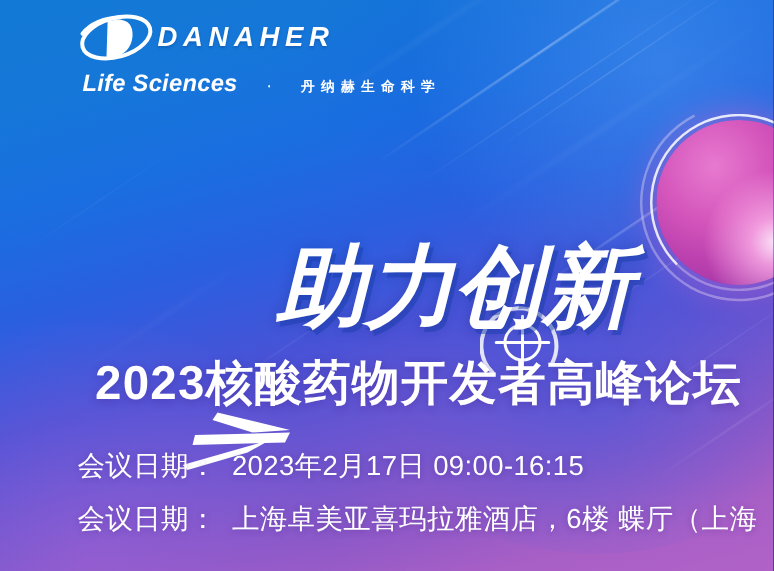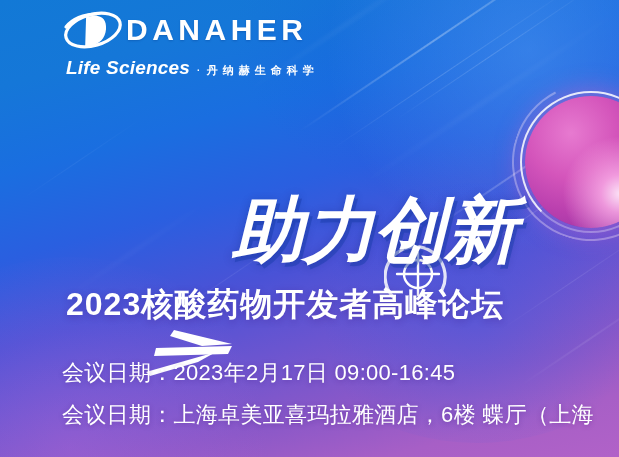--- a/index.html
+++ b/index.html
@@ -124,33 +124,35 @@
     height: 44px;
   }
   .logo-mark {
     width: 62px;
     height: 40px;
     flex: 0 0 auto;
     margin-right: 2px;
   }
   .brand-word {
     color: #ffffff;
-    font-size: 30px;
-    font-weight: bold;
+    font-size: 22px;
+    font-weight: bold;
+    font-style: italic;
     letter-spacing: 4.5px;
     line-height: 1;
     white-space: nowrap;
     text-shadow: 0 1px 2px rgba(0,40,110,0.25);
   }
   .brand-sub {
     display: flex;
     align-items: baseline;
     margin-top: 6px;
     margin-left: 4px;
     white-space: nowrap;
+    gap: 17px;
   }
   .brand-sub-en {
     color: #ffffff;
     font-size: 19px;
     font-weight: bold;
     font-style: italic;
     letter-spacing: 0.2px;
     line-height: 1;
   }
   .brand-sub-dot {
@@ -182,44 +184,44 @@
     font-style: italic;
     font-size: 72px;
     line-height: 1;
     letter-spacing: -1px;
     white-space: nowrap;
     text-shadow:
       3px 4px 0 rgba(25,60,170,0.45),
       0 2px 10px rgba(10,30,110,0.30);
   }
   .hl-line-1 { left: 66px; top: 8px; }
-  .hl-line-2 { left: 232px; top: 82px; }
+  .hl-line-2 { left: 221px; top: 82px; }
 
   .crosshair {
     position: absolute;
     left: 384px;
     top: 128px;
     width: 68px;
     height: 68px;
   }
   .arrow-mark {
     position: absolute;
     left: 140px;
     top: 212px;
     width: 96px;
     height: 54px;
   }
 
   
   .subtitle {
     position: absolute;
-    left: 66px;
+    left: 76px;
     top: 288px;
     color: #ffffff;
-    font-size: 32px;
+    font-size: 38px;
     font-weight: bold;
     letter-spacing: 1px;
     line-height: 1;
     white-space: nowrap;
     text-shadow: 0 2px 7px rgba(60,20,120,0.32);
   }
 
   
   .info {
     position: absolute;
@@ -230,21 +232,21 @@
   .info-line {
     color: #ffffff;
     font-size: 22px;
     font-weight: normal;
     line-height: 1;
     white-space: nowrap;
     letter-spacing: 0.3px;
     text-shadow: 0 1px 5px rgba(60,20,120,0.35);
   }
   .info-line + .info-line { margin-top: 20px; }
-  .info-label { margin-right: 0; }
+  .info-label { margin-right: 12px; }
 </style>
 </head>
 <body>
 
 <div id="poster">
 
   <div class="glow-tr"></div>
   <div class="glow-mid"></div>
   <div class="glow-bl"></div>
 
@@ -302,20 +304,20 @@
       <polygon points="6,48 76,28 58,38 10,52" fill="#ffffff"></polygon>
     </svg>
 
     <div class="hl-line hl-line-2">助力创新</div>
   </div>
 
   <div class="subtitle">2023核酸药物开发者高峰论坛</div>
 
   <div class="info">
     <div class="info-line">
-      <span class="info-label">会议日期：</span><span>2023年2月17日  09:00-16:45</span>
+      <span class="info-label">会议日期：</span><span>2023年2月17日  09:00-16:15</span>
     </div>
     <div class="info-line">
       <span class="info-label">会议日期：</span><span>上海卓美亚喜玛拉雅酒店，6楼 蝶厅（上海</span>
     </div>
   </div>
 
 </div>
 
 </body></html>

